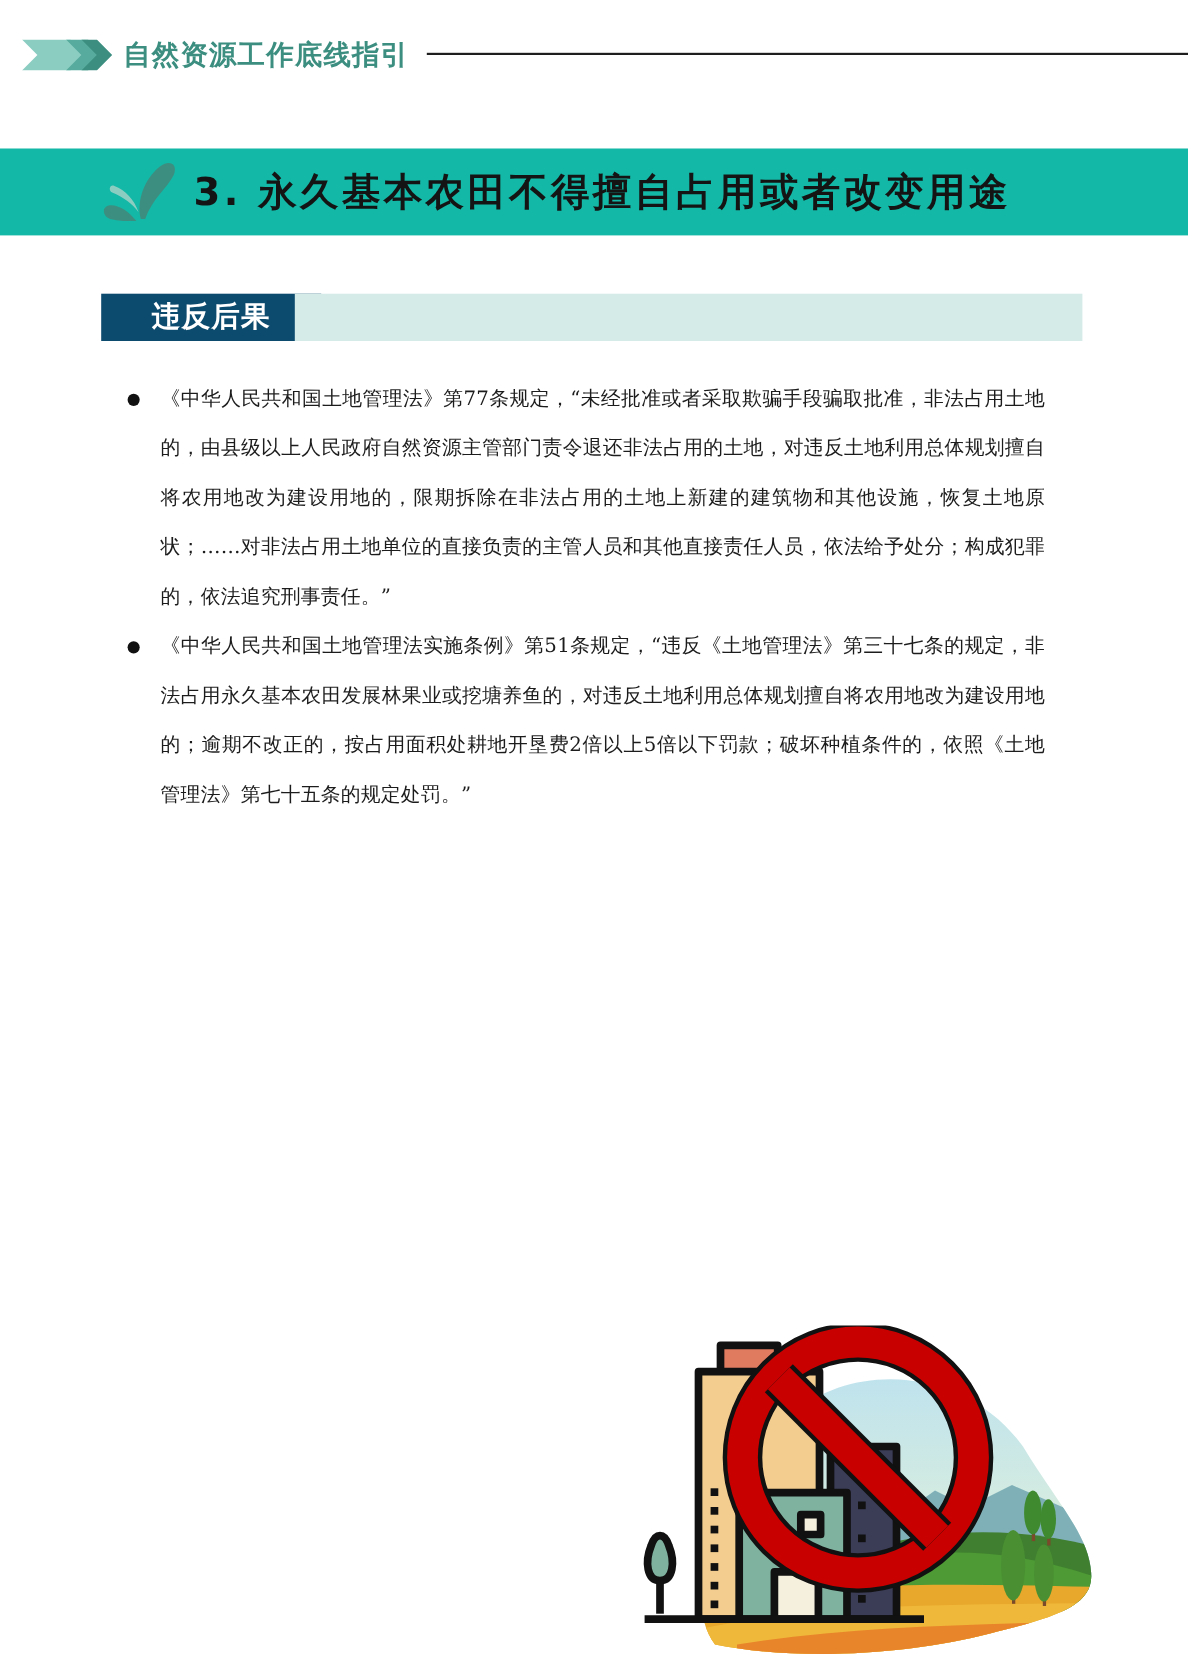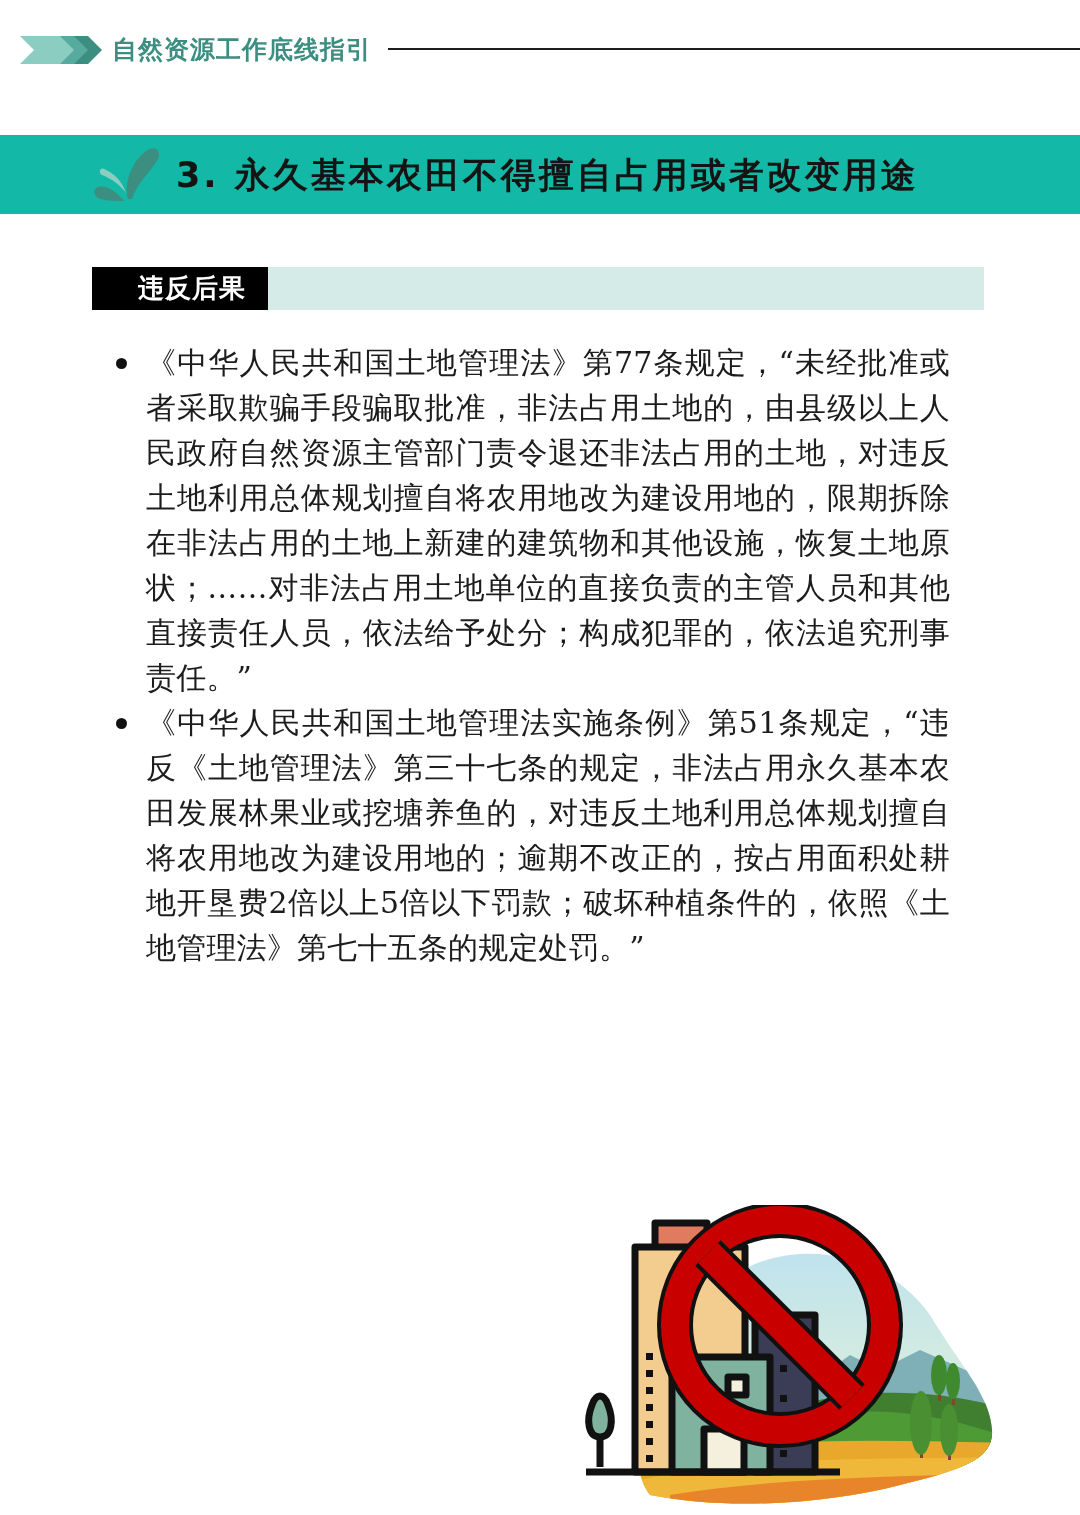--- a/index.html
+++ b/index.html
@@ -67,21 +67,21 @@
     
     .label-bar {
       position: absolute;
       left: 92px; top: 267px;
       width: 892px; height: 43px;
     }
     .label-tag {
       position: absolute;
       left: 0; top: 0;
       width: 200px; height: 43px;
-      background: #000000;
+      background: #0c4a6e;
       color: #ffffff;
       font-size: 26px;
       font-weight: bold;
       line-height: 43px;
       text-align: center;
       letter-spacing: 1px;
     }
     .label-fill {
       position: absolute;
       left: 176px; top: 0;
@@ -93,21 +93,21 @@
       position: absolute;
       left: 110px; top: 340px;
       width: 840px;
       margin: 0; padding: 0;
       list-style: none;
     }
     .bullet-item {
       position: relative;
       padding-left: 36px;
       font-family: "DejaVu Serif", "Liberation Serif", serif;
-      font-size: 30px;
+      font-size: 18px;
       line-height: 45px;
       color: #1c1c1c;
       text-align: justify;
       letter-spacing: 0.2px;
     }
     .bullet-dot {
       position: absolute;
       left: 6px; top: 18px;
       width: 11px; height: 11px;
       border-radius: 50%;

